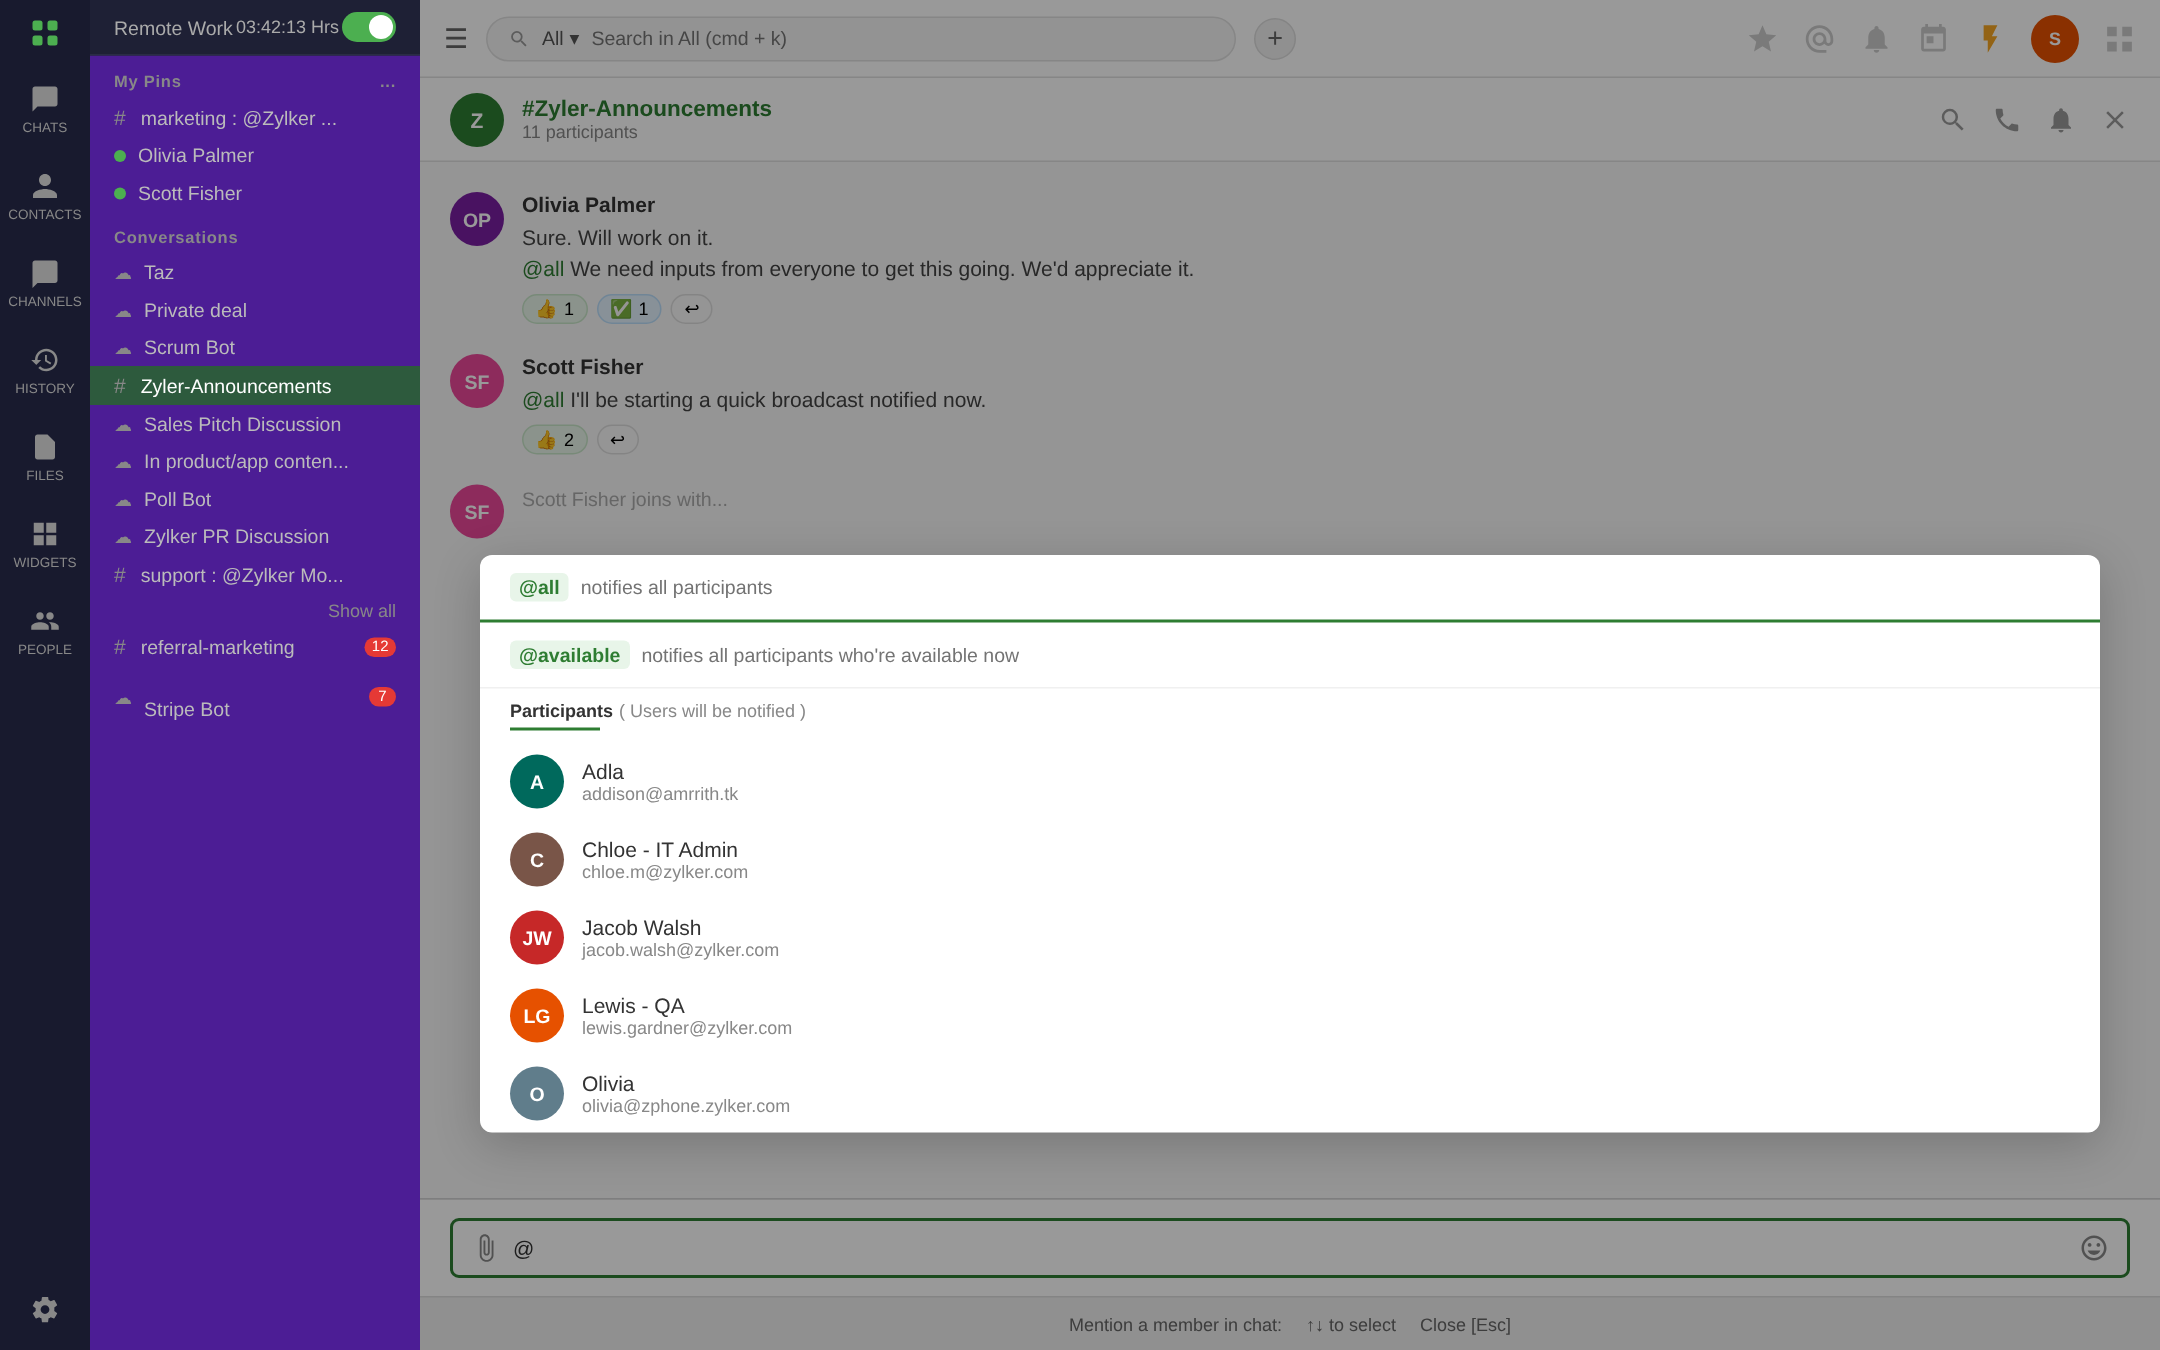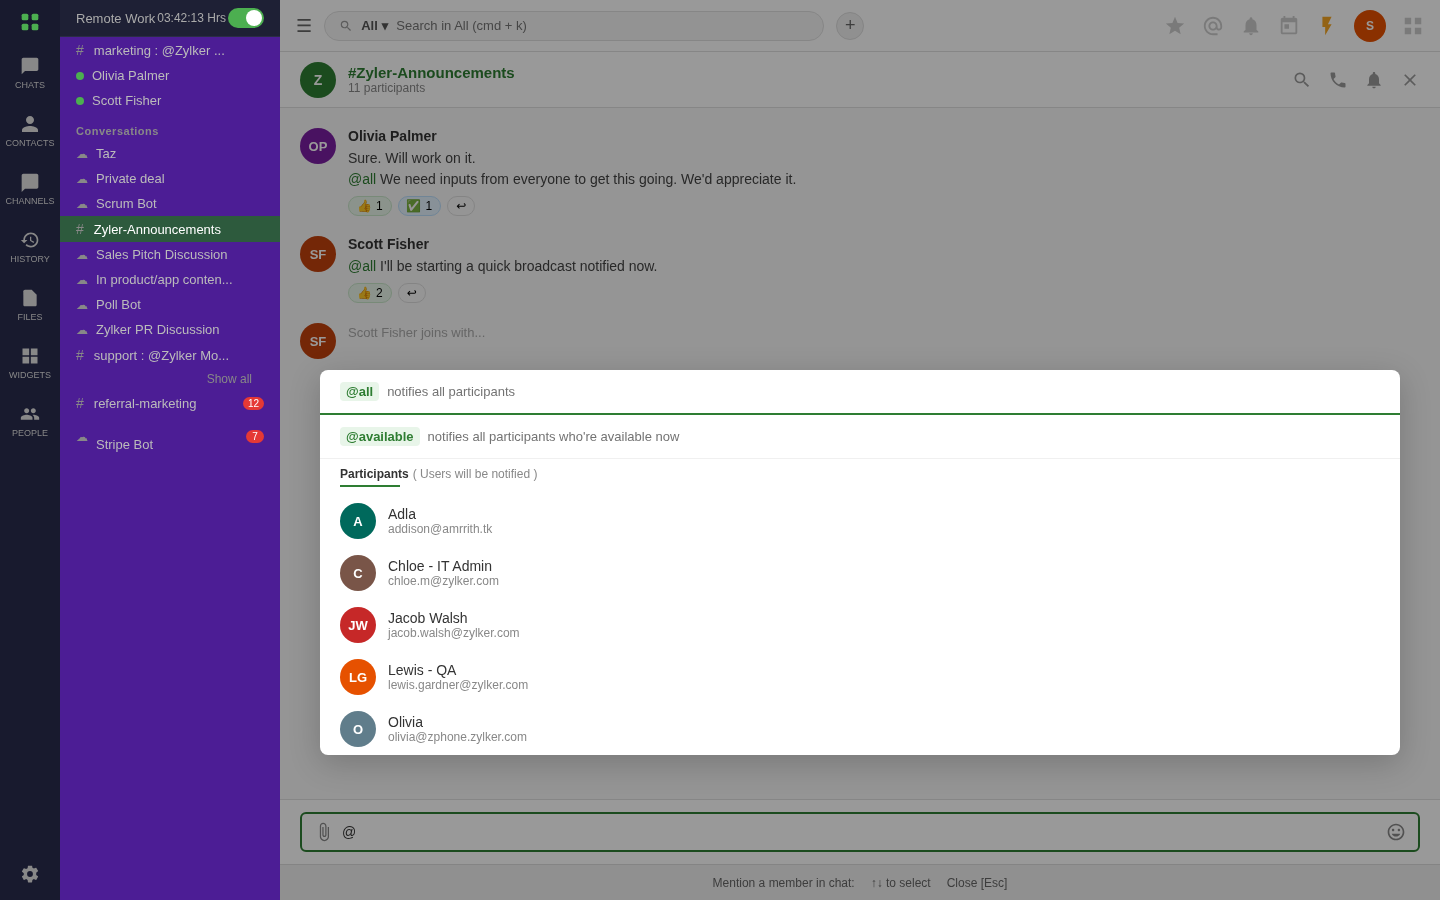--- a/index.html
+++ b/index.html
@@ -121,21 +121,20 @@
       color: #666;
       width: 100%;
     }
 
     .search-filter {
       display: flex;
       align-items: center;
       gap: 4px;
       color: #555;
       font-size: 13px;
-      font-weight: bold;
     }
 
     .top-actions {
       display: flex;
       align-items: center;
       gap: 16px;
       margin-left: auto;
     }
 
     .avatar-small {
@@ -355,21 +354,21 @@
       align-items: center;
       justify-content: center;
       font-size: 12px;
       color: #666;
       gap: 16px;
       flex-shrink: 0;
     }
 
     
     .av-purple { background: #7b1fa2; }
-    .av-blue { background: #c2410c; }
+    .av-blue { background: #ec4899; }
     .av-orange { background: #e65100; }
     .av-teal { background: #00695c; }
     .av-red { background: #c62828; }
     .av-gray { background: #607d8b; }
     .av-brown { background: #795548; }
 
     .sidebar-nav {
       width: 60px;
       min-width: 60px;
       background: #181a2e;
@@ -473,20 +472,24 @@
   </div>
 
   <div class="sidebar-list">
 
     <div class="remote-work-bar">
       <span style="color:#aaa;font-size:13px;">Remote Work</span>
       <span style="color:#aaa;font-size:12px;">03:42:13 Hrs</span>
       <div class="toggle"></div>
     </div>
 
+    <div class="sidebar-section-title">
+      <span>My Pins</span>
+      <span style="cursor:pointer;color:#888;">...</span>
+    </div>
 
     <div class="sidebar-item">
       <span class="hash">#</span>
       <span style="font-size:13px;color:#bbb;overflow:hidden;text-overflow:ellipsis;white-space:nowrap;">marketing : @Zylker ...</span>
     </div>
     <div class="sidebar-item">
       <div class="dot"></div>
       <span style="font-size:13px;color:#bbb;">Olivia Palmer</span>
     </div>
     <div class="sidebar-item">
@@ -528,21 +531,21 @@
     </div>
     <div class="sidebar-item">
       <span style="color:#888;font-size:12px;">☁</span>
       <span style="font-size:13px;color:#bbb;">Zylker PR Discussion</span>
     </div>
     <div class="sidebar-item">
       <span class="hash">#</span>
       <span style="font-size:13px;color:#bbb;overflow:hidden;text-overflow:ellipsis;white-space:nowrap;">support : @Zylker Mo...</span>
     </div>
 
-    <div class="show-all" style="text-align:right;padding-right:28px;">Show all</div>
+    <div class="show-all" style="text-align:right;padding-right:16px;">Show all</div>
 
 
     <div class="sidebar-item">
       <span class="hash">#</span>
       <span style="font-size:13px;color:#bbb;">referral-marketing</span>
       <span class="badge">12</span>
     </div>
     <div class="sidebar-item">
       <span style="color:#888;font-size:12px;">☁</span>
       <span style="font-size:13px;color:#bbb;margin-top:16px;">Stripe Bot</span>

